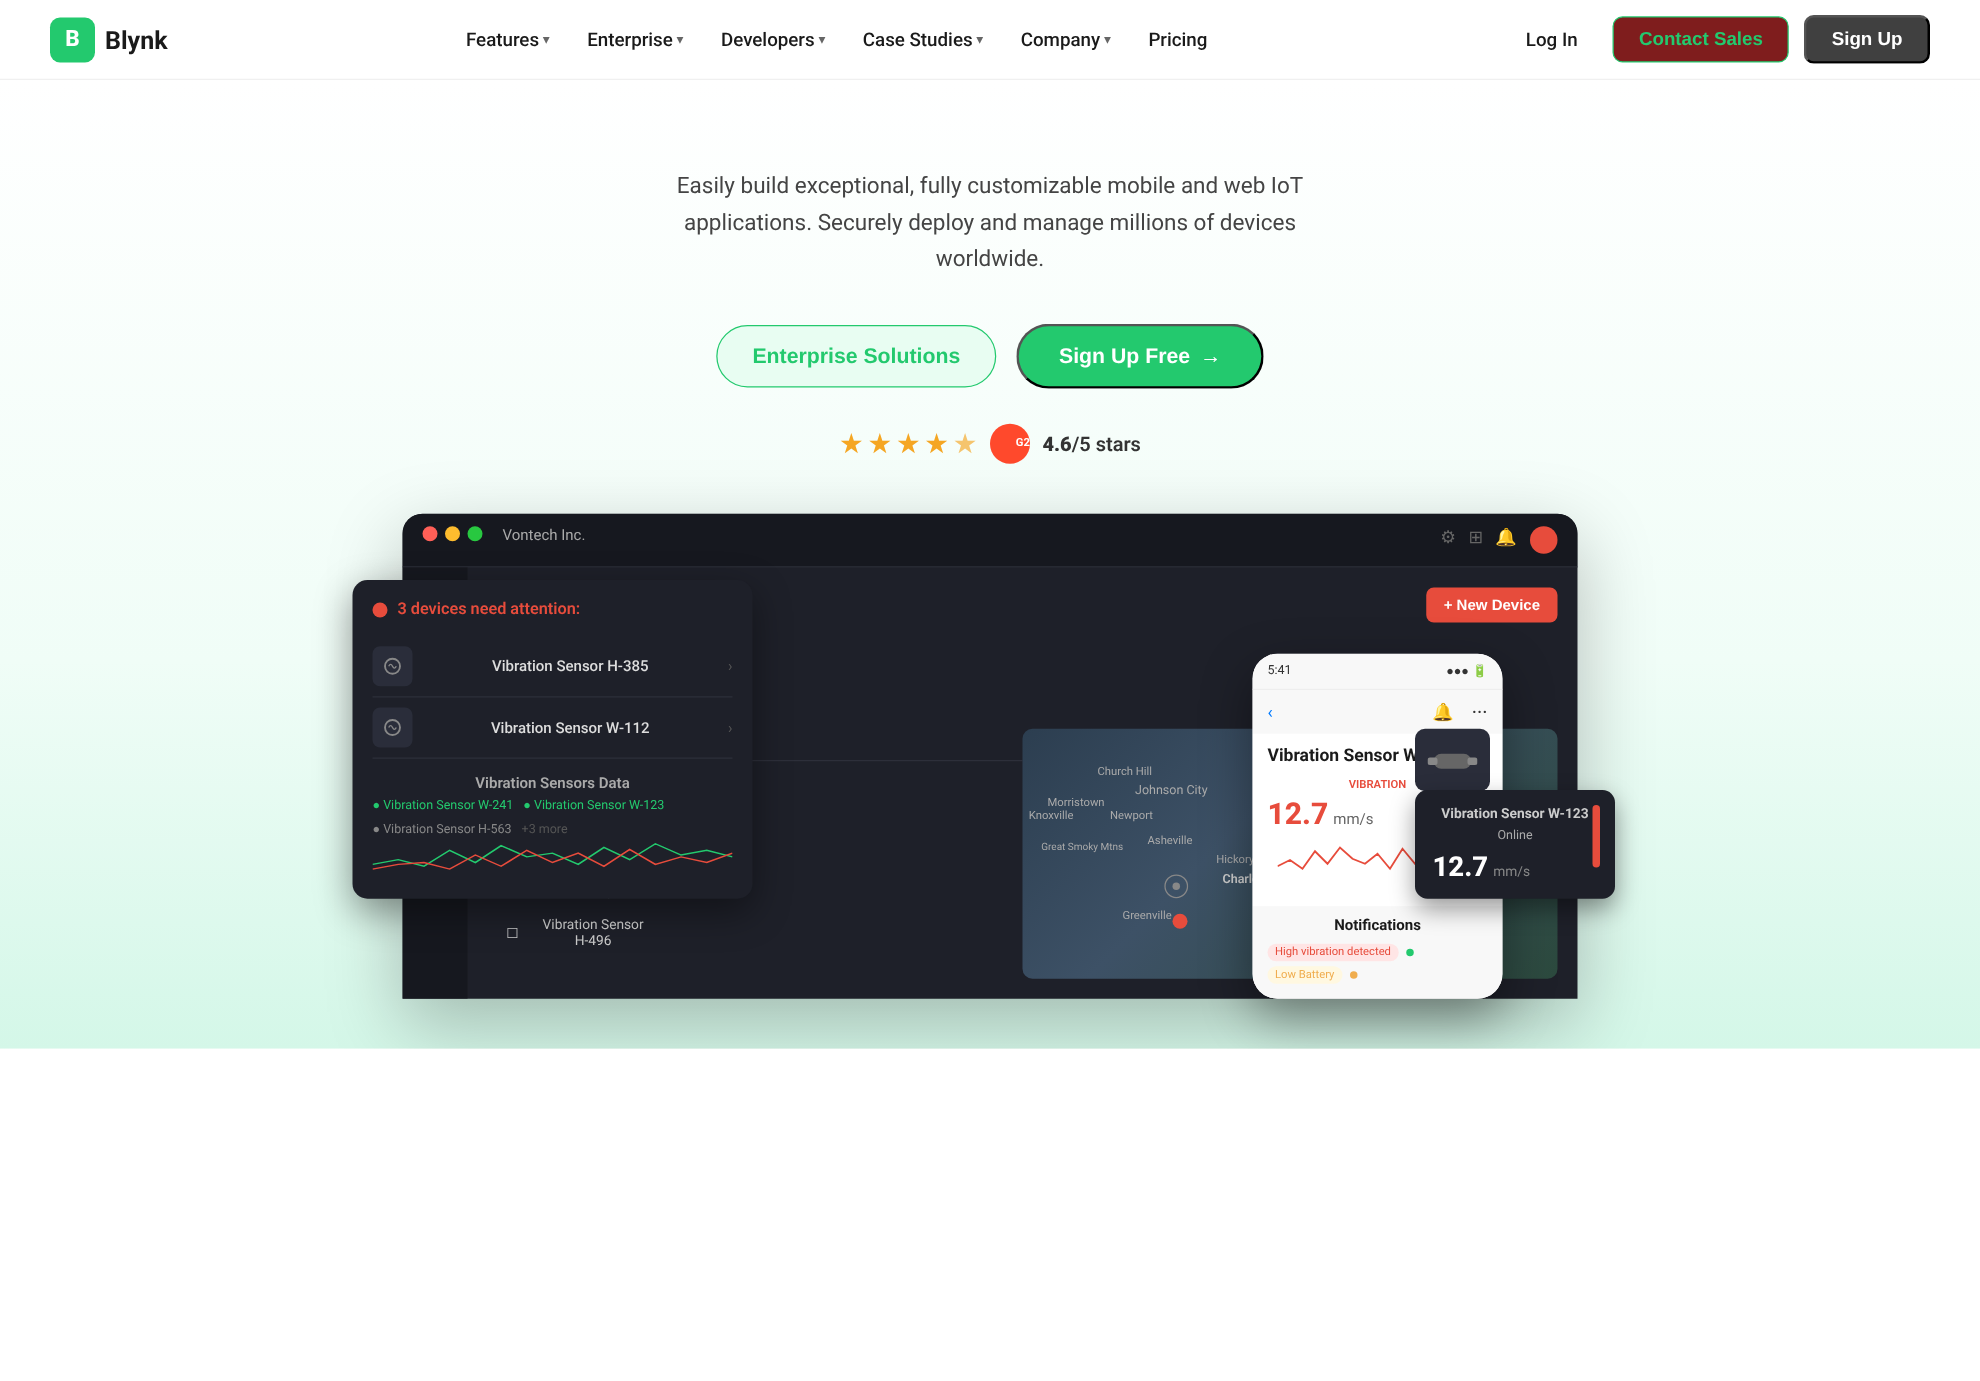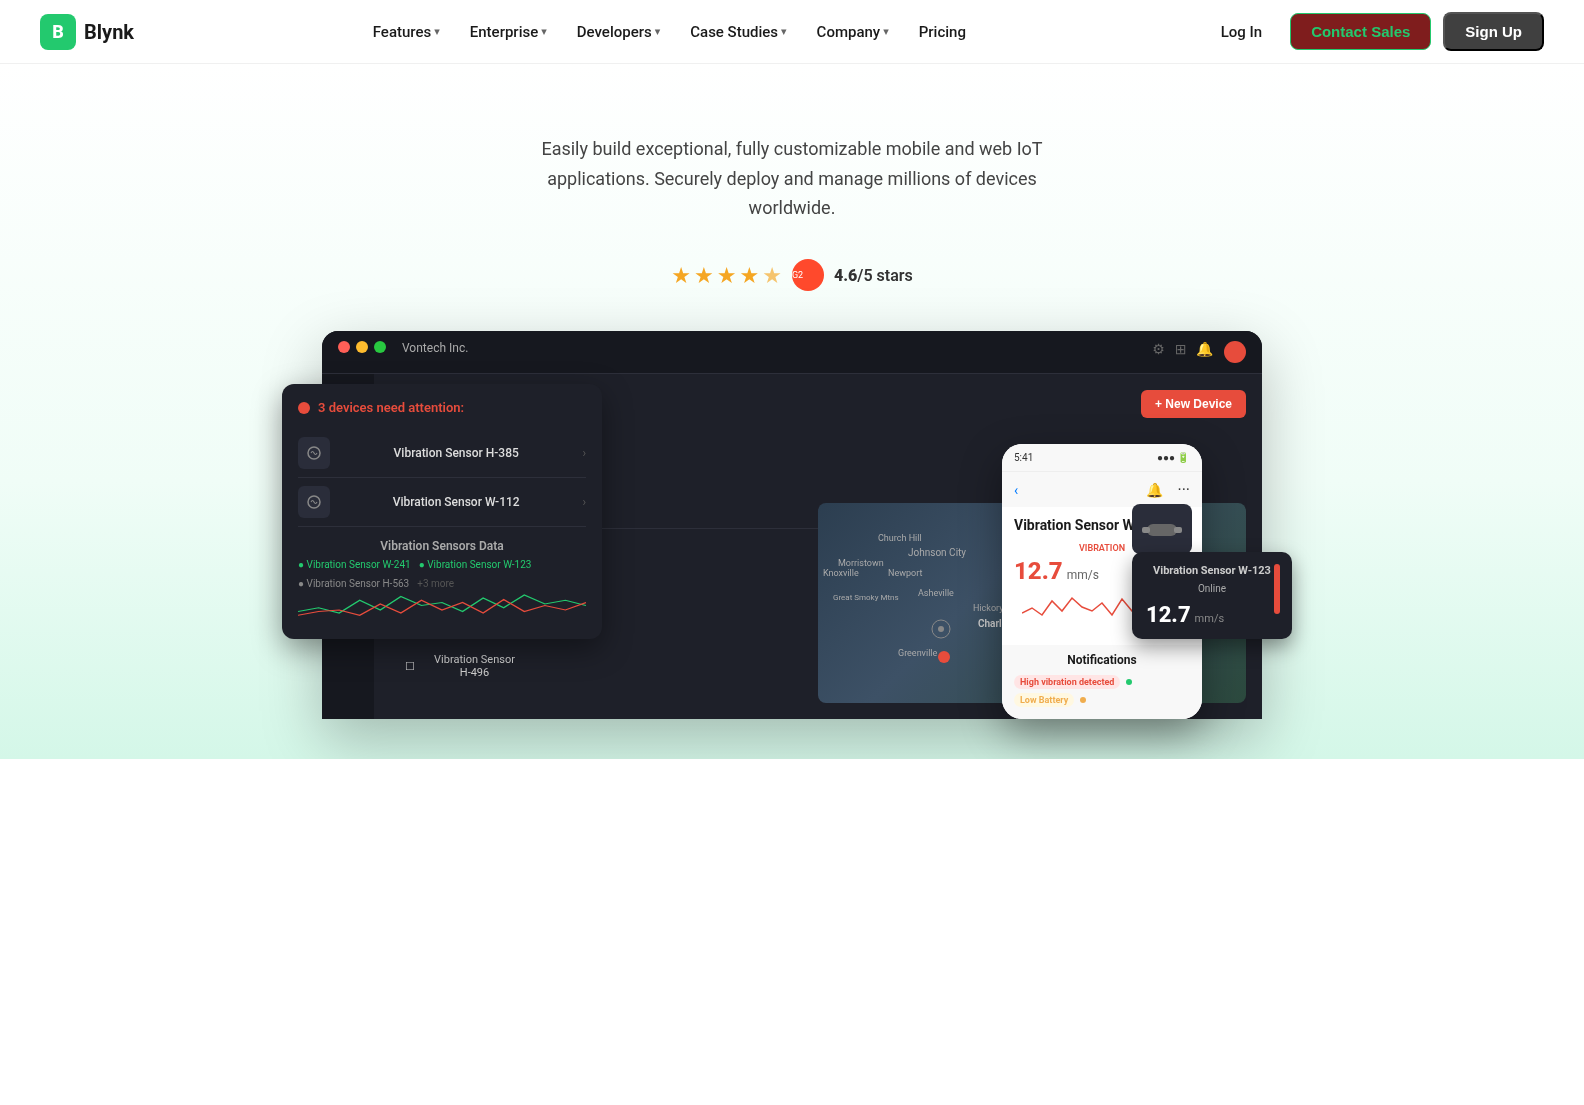--- a/index.html
+++ b/index.html
@@ -60,22 +60,22 @@
     .btn-signup-free {
       padding: 14px 32px; background: #23c96e; color: #fff;
       border-radius: 50px; font-size: 17px; font-weight: 600; cursor: pointer;
       display: flex; align-items: center; gap: 8px;
     }
     .hero-rating { display: flex; align-items: center; justify-content: center; gap: 10px; margin-bottom: 40px; }
     .stars { display: flex; gap: 3px; }
     .star { color: #f5a623; font-size: 22px; }
     .g2-badge {
       width: 32px; height: 32px; background: #ff492c; border-radius: 50%;
-      display: flex; align-items: center; justify-content: flex-start;
-      color: #fff; font-weight: 400; font-size: 13px;
+      display: flex; align-items: center; justify-content: flex-end;
+      color: #fff; font-weight: 700; font-size: 13px;
     }
     .rating-text { font-size: 16px; color: #333; font-weight: 600; }
 
     
     .mockup-container {
       position: relative; max-width: 980px; margin: 0 auto;
       padding: 0 20px;
     }
     .dashboard-frame {
       background: #1e2029; border-radius: 16px 16px 0 0;
@@ -149,21 +149,21 @@
     .phone-content { padding: 10px 12px; background: #fff; }
     .phone-device-name { font-size: 14px; font-weight: 700; color: #1a1a1a; margin-bottom: 2px; }
     .phone-status-dot { display: inline-block; width: 8px; height: 8px; border-radius: 50%; background: #23c96e; margin-right: 4px; }
     .phone-vibration-label { font-size: 9px; color: #e74c3c; font-weight: 600; text-transform: uppercase; margin: 8px 0 4px; }
     .phone-value { font-size: 24px; font-weight: 800; color: #e74c3c; }
     .phone-unit { font-size: 12px; color: #666; }
     .phone-chart { height: 30px; margin: 8px 0; }
     .phone-notifications { padding: 8px 12px; background: #f8f8f8; }
     .phone-notif-title { font-size: 12px; font-weight: 700; color: #1a1a1a; margin-bottom: 8px; }
     .notif-item { display: flex; align-items: center; gap: 6px; margin-bottom: 4px; }
-    .notif-badge { padding: 2px 6px; border-radius: 8px; font-size: 9px; font-weight: 700; }
+    .notif-badge { padding: 2px 6px; border-radius: 8px; font-size: 9px; font-weight: 400; }
     .notif-badge.red { background: #ffe5e5; color: #e74c3c; }
     .notif-badge.yellow { background: #fff8e1; color: #f0ad4e; }
     .notif-dot { width: 6px; height: 6px; border-radius: 50%; }
     .notif-dot.green { background: #23c96e; }
 
     
     .mini-widget {
       position: absolute; right: -10px; bottom: 80px; z-index: 10;
       background: #1e2029; border-radius: 10px; padding: 12px 14px;
       width: 160px; box-shadow: 0 8px 20px rgba(0,0,0,0.4);
@@ -215,20 +215,27 @@
   <div class="nav-actions">
     <span class="btn-login">Log In</span>
     <button class="btn-contact">Contact Sales</button>
     <button class="btn-signup-nav">Sign Up</button>
   </div>
 </nav>
 
 <section class="hero">
   <p class="hero-subtitle">Easily build exceptional, fully customizable mobile and web IoT applications. Securely deploy and manage millions of devices worldwide.</p>
 
+  <div class="hero-buttons">
+    <button class="btn-enterprise">Enterprise Solutions</button>
+    <button class="btn-signup-free">
+      <span>Sign Up Free</span>
+      <span>→</span>
+    </button>
+  </div>
 
   <div class="hero-rating">
     <div class="stars">
       <span class="star">★</span>
       <span class="star">★</span>
       <span class="star">★</span>
       <span class="star">★</span>
       <span class="star" style="opacity:0.65;">★</span>
     </div>
     <div class="g2-badge">

